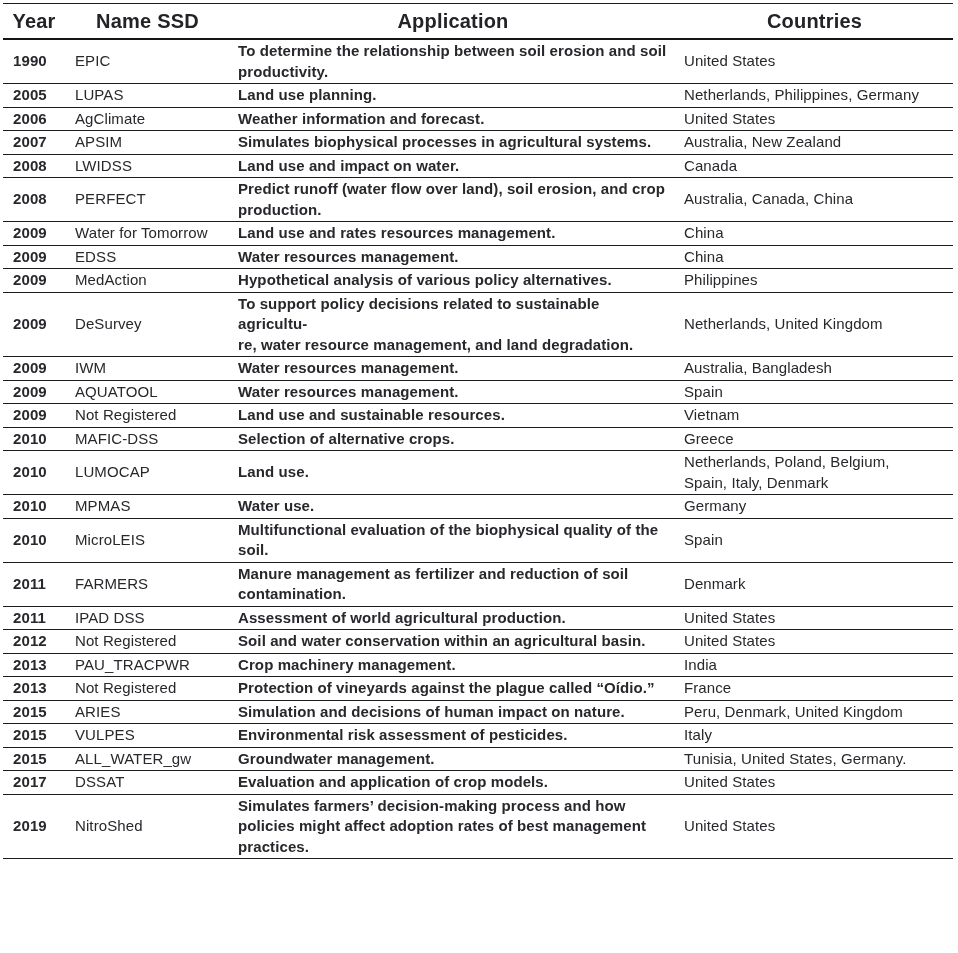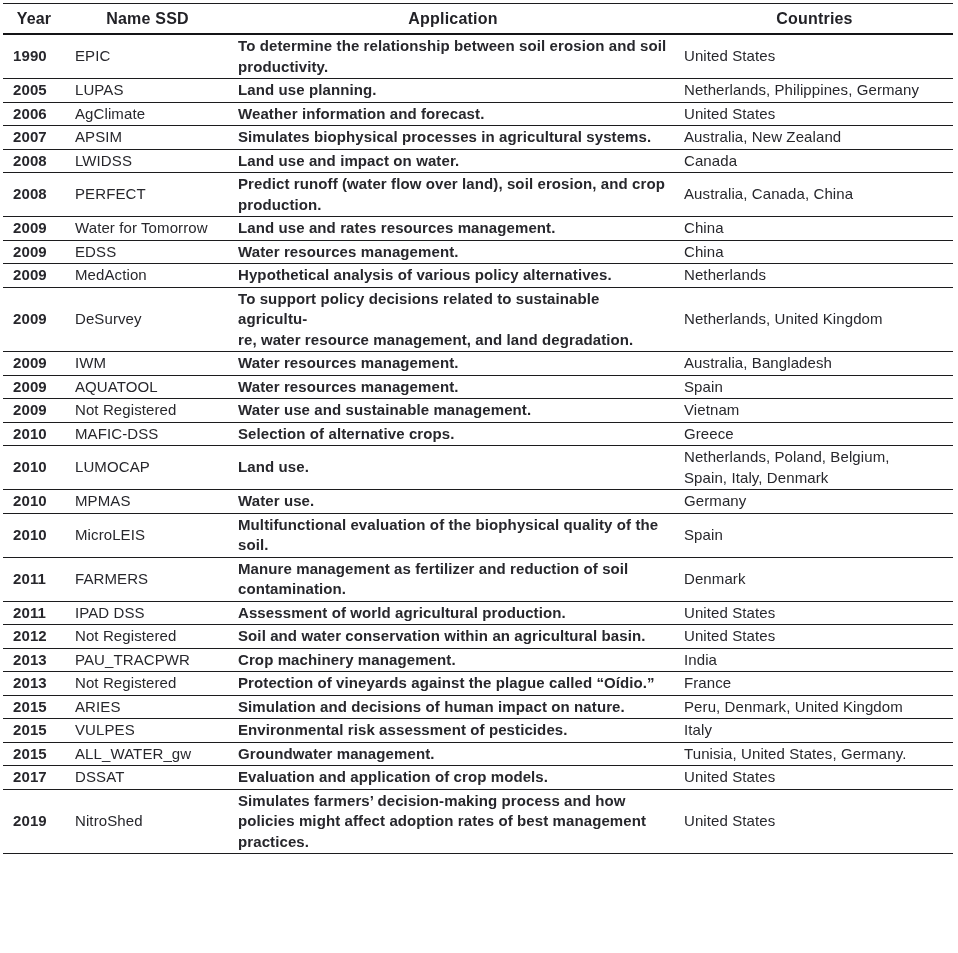--- a/index.html
+++ b/index.html
@@ -20,21 +20,21 @@
     border-collapse: collapse;
     table-layout: fixed;
     border-top: 1.5px solid #1c1c1e;
   }
   col.c-year       { width: 62px;  }
   col.c-name       { width: 165px; }
   col.c-application{ width: 446px; }
   col.c-countries  { width: 277px; }
 
   thead th {
-    font-size: 16px;
+    font-size: 20px;
     font-weight: 700;
     letter-spacing: 0.2px;
     text-align: center;
     padding: 6px 0 5px 0;
     border-bottom: 2.2px solid #141416;
     color: #222227;
     white-space: nowrap;
   }
   tbody td {
     font-size: 15px;
@@ -118,21 +118,21 @@
         <tr>
           <td class="col-year">2009</td>
           <td class="col-name">EDSS</td>
           <td class="col-application">Water resources management.</td>
           <td class="col-countries">China</td>
         </tr>
         <tr>
           <td class="col-year">2009</td>
           <td class="col-name">MedAction</td>
           <td class="col-application">Hypothetical analysis of various policy alternatives.</td>
-          <td class="col-countries">Netherlands</td>
+          <td class="col-countries">Philippines</td>
         </tr>
         <tr>
           <td class="col-year">2009</td>
           <td class="col-name">DeSurvey</td>
           <td class="col-application">To support policy decisions related to sustainable agricultu-
 re, water resource management, and land degradation.</td>
           <td class="col-countries">Netherlands, United Kingdom</td>
         </tr>
         <tr>
           <td class="col-year">2009</td>
@@ -142,21 +142,21 @@
         </tr>
         <tr>
           <td class="col-year">2009</td>
           <td class="col-name">AQUATOOL</td>
           <td class="col-application">Water resources management.</td>
           <td class="col-countries">Spain</td>
         </tr>
         <tr>
           <td class="col-year">2009</td>
           <td class="col-name">Not Registered</td>
-          <td class="col-application">Water use and sustainable management.</td>
+          <td class="col-application">Land use and sustainable resources.</td>
           <td class="col-countries">Vietnam</td>
         </tr>
         <tr>
           <td class="col-year">2010</td>
           <td class="col-name">MAFIC-DSS</td>
           <td class="col-application">Selection of alternative crops.</td>
           <td class="col-countries">Greece</td>
         </tr>
         <tr>
           <td class="col-year">2010</td>

